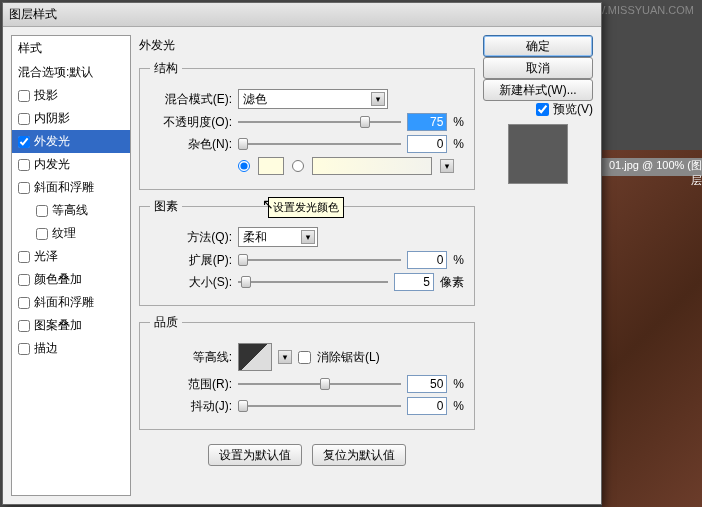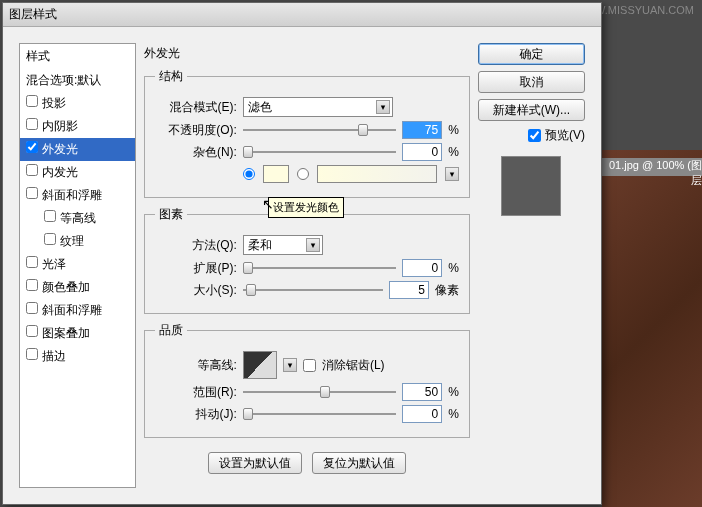--- a/index.html
+++ b/index.html
@@ -3,24 +3,24 @@
 <meta charset="utf-8">
 <style>
 * { box-sizing: border-box; margin: 0; padding: 0; font-family: "Microsoft YaHei", SimSun, sans-serif; font-size: 12px; }
 body { background: #4a4a4a; width: 702px; height: 507px; position: relative; overflow: hidden; }
 .bg-image { position: absolute; right: 0; top: 150px; width: 100px; height: 357px; background: linear-gradient(135deg, #6b3c2a, #4a2818, #6b3c2a); }
 .bg-title { position: absolute; right: 0; top: 158px; width: 100px; height: 18px; color: #fff; background: #888; font-size: 11px; text-align: right; }
 .watermark-top { position: absolute; top: 3px; right: 8px; color: #888; font-size: 11px; }
 .dialog { position: absolute; left: 2px; top: 2px; width: 600px; height: 503px; background: #f0f0f0; border: 1px solid #666; box-shadow: 3px 3px 8px rgba(0,0,0,0.5); }
 .titlebar { height: 24px; background: linear-gradient(#e8e8e8, #d0d0d0); display: flex; align-items: center; padding: 0 6px; border-bottom: 1px solid #aaa; }
 .titlebar-text { flex: 1; font-size: 12px; }
-.content { display: flex; height: calc(100% - 24px); padding: 16px; gap: 8px; }
+.content { display: flex; height: calc(100% - 24px); padding: 8px; gap: 8px; }
 .sidebar { width: 120px; border: 1px solid #999; background: #fff; overflow: auto; }
 .sidebar-header { padding: 4px 6px; font-size: 12px; }
-.sidebar-item { padding: 3px 6px; display: flex; align-items: flex-start; gap: 4px; cursor: pointer; }
+.sidebar-item { padding: 3px 6px; display: flex; align-items: center; gap: 4px; cursor: pointer; }
 .sidebar-item.selected { background: #316ac5; color: #fff; }
 .sidebar-item.indent { padding-left: 24px; }
 .sidebar-item input[type=checkbox] { width: 12px; height: 12px; }
 .main { flex: 1; display: flex; flex-direction: column; gap: 4px; }
 .main-title { font-size: 12px; padding: 2px 0; }
 .fieldset { border: 1px solid #aaa; padding: 8px 10px 10px; margin-bottom: 4px; }
 .fieldset legend { padding: 0 4px; font-size: 12px; }
 .row { display: flex; align-items: center; margin: 4px 0; gap: 6px; }
 .row-label { width: 82px; text-align: right; font-size: 12px; }
 .slider { flex: 1; height: 18px; position: relative; }
@@ -28,21 +28,21 @@
 .slider-thumb { position: absolute; top: 3px; width: 10px; height: 12px; background: linear-gradient(#fff,#ccc); border: 1px solid #888; border-radius: 2px; }
 .num-input { width: 40px; height: 18px; border: 1px solid #7a9ac0; background: #fff; text-align: right; padding: 0 3px; font-size: 12px; }
 .num-input.hl { background: #3399ff; color: #fff; }
 .dropdown { height: 20px; border: 1px solid #888; background: #fff; display: flex; align-items: center; padding: 0 4px; position: relative; text-align: right; }
 .dropdown-arrow { position: absolute; right: 2px; top: 2px; width: 14px; height: 14px; background: linear-gradient(#eee,#ccc); border: 1px solid #999; display: flex; align-items: center; justify-content: center; }
 .dropdown-arrow::after { content: "▾"; font-size: 9px; }
 .color-swatch { width: 26px; height: 18px; border: 1px solid #888; background: #fffde0; cursor: pointer; }
 .gradient-bar { width: 120px; height: 18px; border: 1px solid #888; background: linear-gradient(to right, #fffde0, rgba(255,253,224,0.2)); }
 .tooltip { position: absolute; background: #ffffe1; border: 1px solid #000; padding: 2px 4px; font-size: 11px; left: 268px; top: 197px; z-index: 10; }
 .contour-swatch { width: 34px; height: 28px; border: 1px solid #888; background: linear-gradient(135deg, #333 50%, #ddd 50%); }
-.right-panel { width: 110px; display: flex; flex-direction: column; gap: 6px; align-items: stretch; }
+.right-panel { width: 110px; display: flex; flex-direction: column; align-items: stretch; }
 .btn { height: 22px; border: 1px solid #888; background: linear-gradient(#fdfdfd,#e0e0e0); border-radius: 3px; cursor: pointer; font-size: 12px; }
 .btn.primary { border: 1px solid #3a6ea5; box-shadow: inset 0 0 0 1px #8dbef2; }
 .preview-check { display: flex; align-items: center; gap: 4px; justify-content: flex-end; }
 .preview-box { width: 60px; height: 60px; background: #5a5a5a; border: 1px solid #888; margin: 6px auto; }
 .bottom-btns { display: flex; gap: 10px; justify-content: center; margin-top: 6px; }
 .bottom-btns .btn { padding: 0 10px; }
 .radio { width: 12px; height: 12px; }
 .cursor-arrow { position: absolute; left: 262px; top: 196px; font-size: 14px; color: #000; z-index: 11; pointer-events: none; }
 </style>
 </head>

